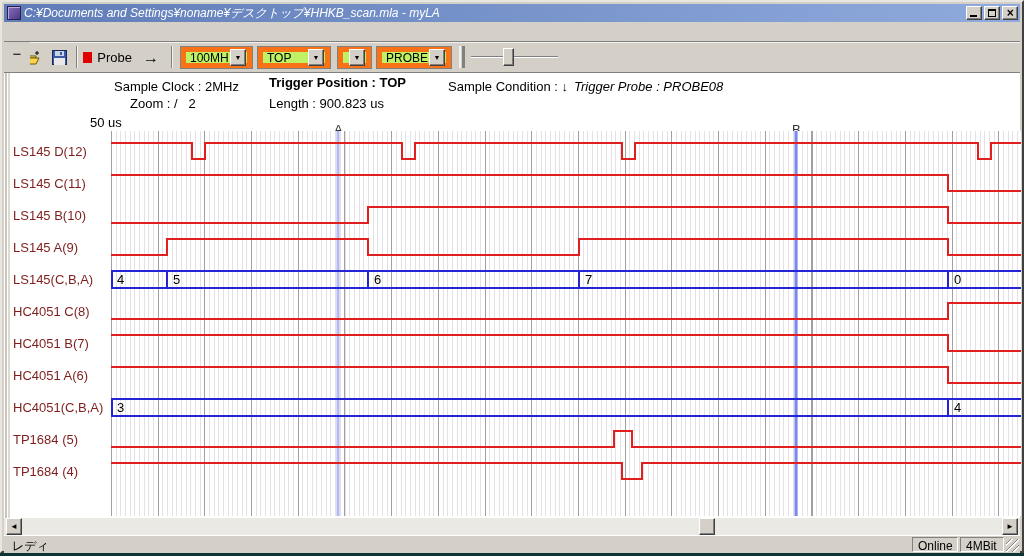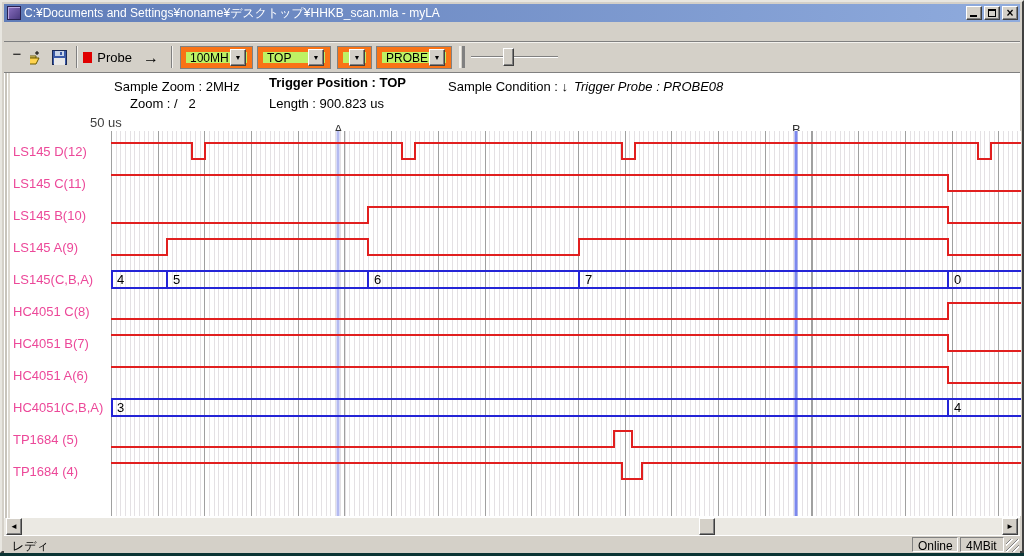--- a/index.html
+++ b/index.html
@@ -4,21 +4,21 @@
 <style>
   * { margin:0; padding:0; box-sizing:border-box; }
   html,body { width:1024px; height:556px; overflow:hidden; background:#0b3434;
               font-family:"Liberation Sans", sans-serif; }
   .window { position:absolute; left:0; top:0; width:1024px; height:553px; background:#d4d0c8;
             border:2px solid; border-color:#e8e6e0 #404040 #404040 #e8e6e0; }
 
   
   .titlebar { position:absolute; left:2px; top:2px; right:2px; height:18px;
               background:linear-gradient(to right,#5f7cb8,#8fabdd);
-              display:flex; align-items:center; padding:0 2px; }
+              display:flex; align-items:center; padding:0 2px;font-style:italic; }
   .app-icon { width:14px; height:14px; margin:0 3px 0 1px; flex:0 0 auto;
               background:linear-gradient(135deg,#8a6fc0,#4a3a80); border:1px solid #2a2150;
               box-shadow: inset 1px 1px 0 #b9a8e0; }
   .title-text { color:#fff; font-size:12px; white-space:nowrap; overflow:hidden; flex:1 1 auto; }
   .winbtns { display:flex; gap:2px; margin-left:4px; }
   .winbtn { width:16px; height:14px; background:#d4d0c8; position:relative;
             border:1px solid; border-color:#fff #404040 #404040 #fff;
             box-shadow: inset -1px -1px 0 #808080; }
   .winbtn .min { position:absolute; left:3px; bottom:2px; width:7px; height:2px; background:#000; }
   .winbtn .max { position:absolute; left:3px; top:2px; width:8px; height:8px;
@@ -54,22 +54,22 @@
   .slider-thumb { top:6px; width:11px; height:18px; background:#d4d0c8;
                   border:1px solid; border-color:#fff #404040 #404040 #fff;
                   box-shadow: inset -1px -1px 0 #808080; }
 
   
   .main { position:absolute; left:2px; top:70px; right:2px; height:446px; background:#fff;
           border-top:1px solid #808080; }
   .main .leftgroove { position:absolute; left:1px; top:0; bottom:0; width:5px;
           border-left:2px solid #c8c4bc; border-right:2px solid #dedad2; }
   .info-text { position:absolute; font-size:13px; color:#000; white-space:pre; }
-  .time-scale { position:absolute; left:86px; top:42px; font-size:13px; color:#404040; }
-  .chan-label { position:absolute; left:9px; height:16px; font-size:13px; color:#ec4899; white-space:nowrap; }
+  .time-scale { position:absolute; left:86px; top:42px; font-size:13px; color:#000000; }
+  .chan-label { position:absolute; left:9px; height:16px; font-size:13px; color:#7f1d1d; white-space:nowrap; }
   .cursor-label { position:absolute; top:49px; font-size:13px; color:#333; }
   .plot { position:absolute; left:107px; top:58px; width:910px; height:385px; background:#fff;
           background-image:
             repeating-linear-gradient(to right, #a0a0a0 0px, #a0a0a0 1px, transparent 1px, transparent 46.7px),
             repeating-linear-gradient(to right, #e4e1e4 0px, #e4e1e4 1px, transparent 1px, transparent 4.67px);
         }
   .plot svg { position:absolute; left:0; top:0; }
 
   
   .hscroll { position:absolute; left:2px; right:2px; top:516px; height:17px; background:#ebe9e3; }
@@ -168,21 +168,21 @@
 
     <span class="slider-track" style="left:467px; width:87px;"></span>
     <span class="slider-thumb" style="left:499px;"></span>
 
     <span id="tool-buttons"><span class="tbtn glyph" style="left: 560px; width: 26px; font-size: 15px;">−</span><span class="tbtn glyph" style="left: 588px; width: 26px; font-size: 15px;">+</span><span class="tbtn glyph" style="left: 614px; width: 26px; font-size: 15px;">AB</span><span class="tbtn glyph" style="left: 646px; width: 26px; font-size: 15px;">←A</span><span class="tbtn glyph" style="left: 674px; width: 26px; font-size: 15px;">←B</span><span class="tbtn glyph" style="left: 710px; width: 26px; font-size: 15px;">→A</span><span class="tbtn glyph" style="left: 740px; width: 26px; font-size: 15px;">→B</span><span class="tbtn glyph" style="left: 778px; width: 26px; font-size: 15px;">→T</span><span class="sep" style="left: 640px;"></span><span class="sep" style="left: 704px;"></span><span class="sep" style="left: 772px;"></span></span>
   </div>
 
   <div class="main">
     <span class="leftgroove"></span>
 
-    <span class="info-text" style="left:110px; top:6px;">Sample Zoom : 2MHz</span>
+    <span class="info-text" style="left:110px; top:6px;">Sample Clock : 2MHz</span>
     <span class="info-text" style="left:265px; top:2px;font-weight:bold;">Trigger Position : TOP</span>
     <span class="info-text" style="left:444px; top:6px;">Sample Condition : ↓</span>
     <span class="info-text" style="left:570px; top:6px;font-style:italic;">Trigger Probe : PROBE08</span>
     <span class="info-text" style="left:126px; top:23px;">Zoom : /   2</span>
     <span class="info-text" style="left:265px; top:23px;">Length : 900.823 us</span>
 
     <span class="time-scale">50 us</span>
 
     <span id="cursor-labels"><span class="cursor-label" style="left: 330px;">A</span><span class="cursor-label" style="left: 788px;">B</span></span>
     <span id="channel-labels"><span class="chan-label" style="top: 71px;">LS145 D(12)</span><span class="chan-label" style="top: 103px;">LS145 C(11)</span><span class="chan-label" style="top: 135px;">LS145 B(10)</span><span class="chan-label" style="top: 167px;">LS145 A(9)</span><span class="chan-label" style="top: 199px;">LS145(C,B,A)</span><span class="chan-label" style="top: 231px;">HC4051 C(8)</span><span class="chan-label" style="top: 263px;">HC4051 B(7)</span><span class="chan-label" style="top: 295px;">HC4051 A(6)</span><span class="chan-label" style="top: 327px;">HC4051(C,B,A)</span><span class="chan-label" style="top: 359px;">TP1684 (5)</span><span class="chan-label" style="top: 391px;">TP1684 (4)</span></span>

